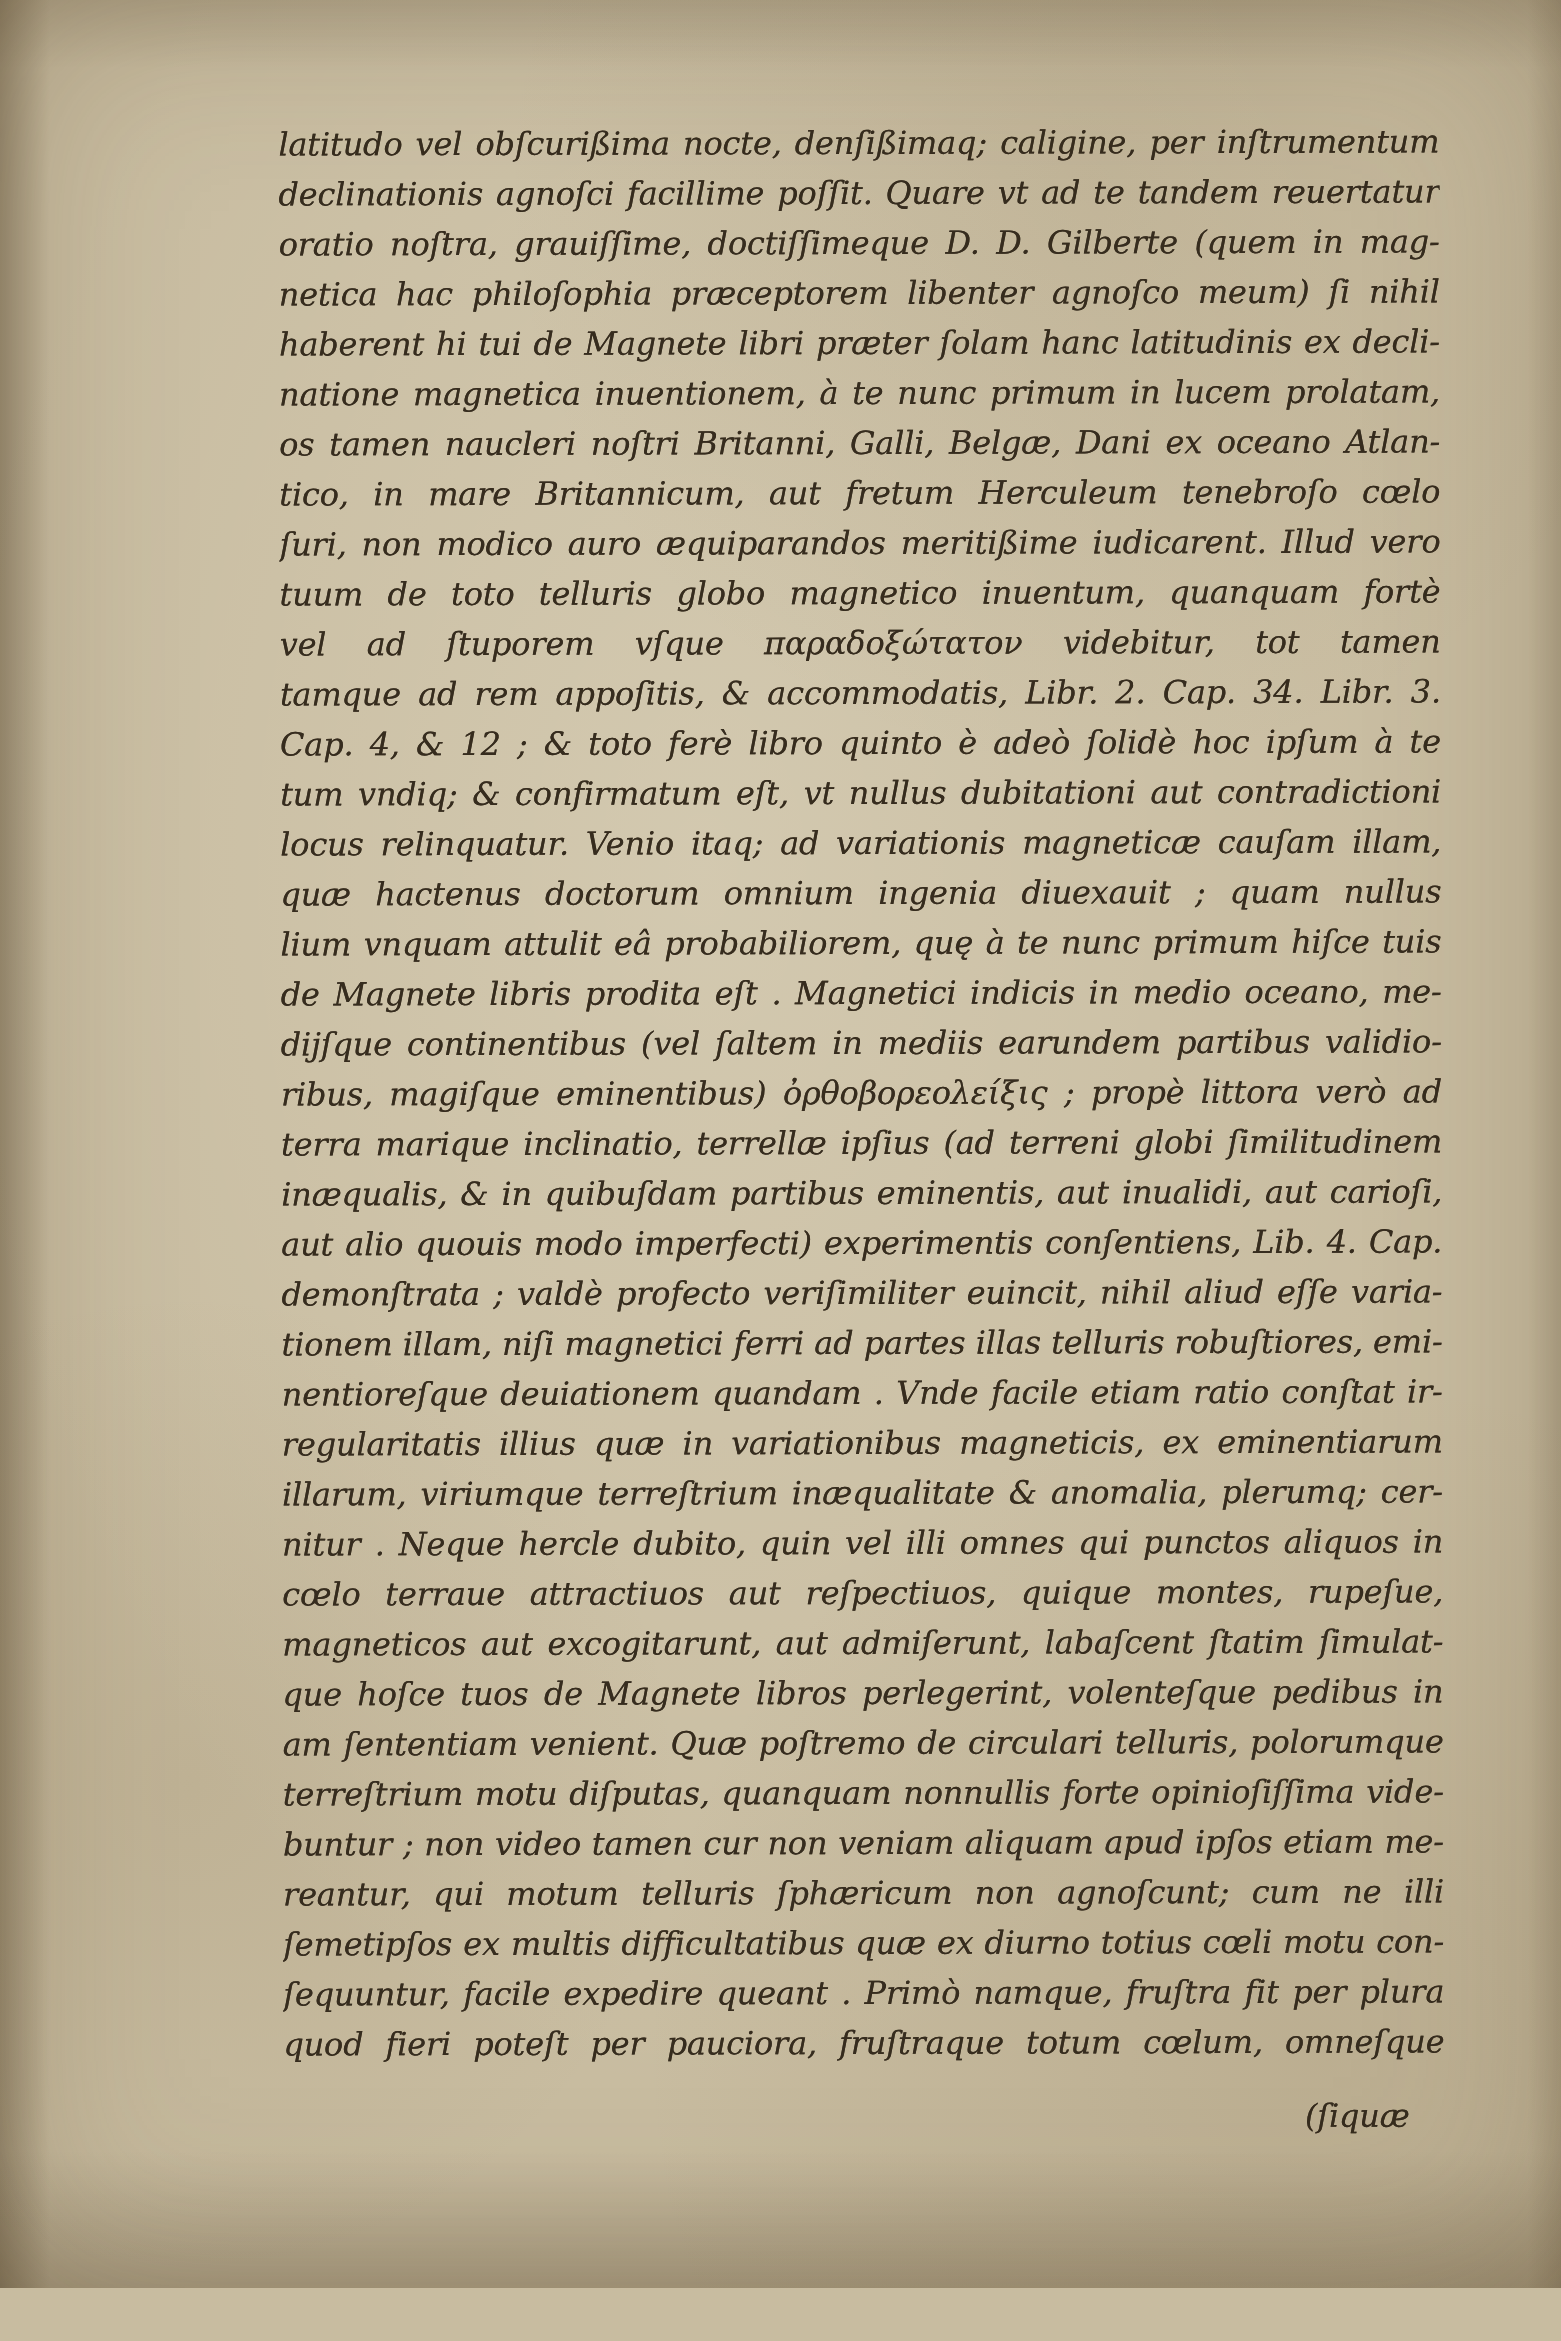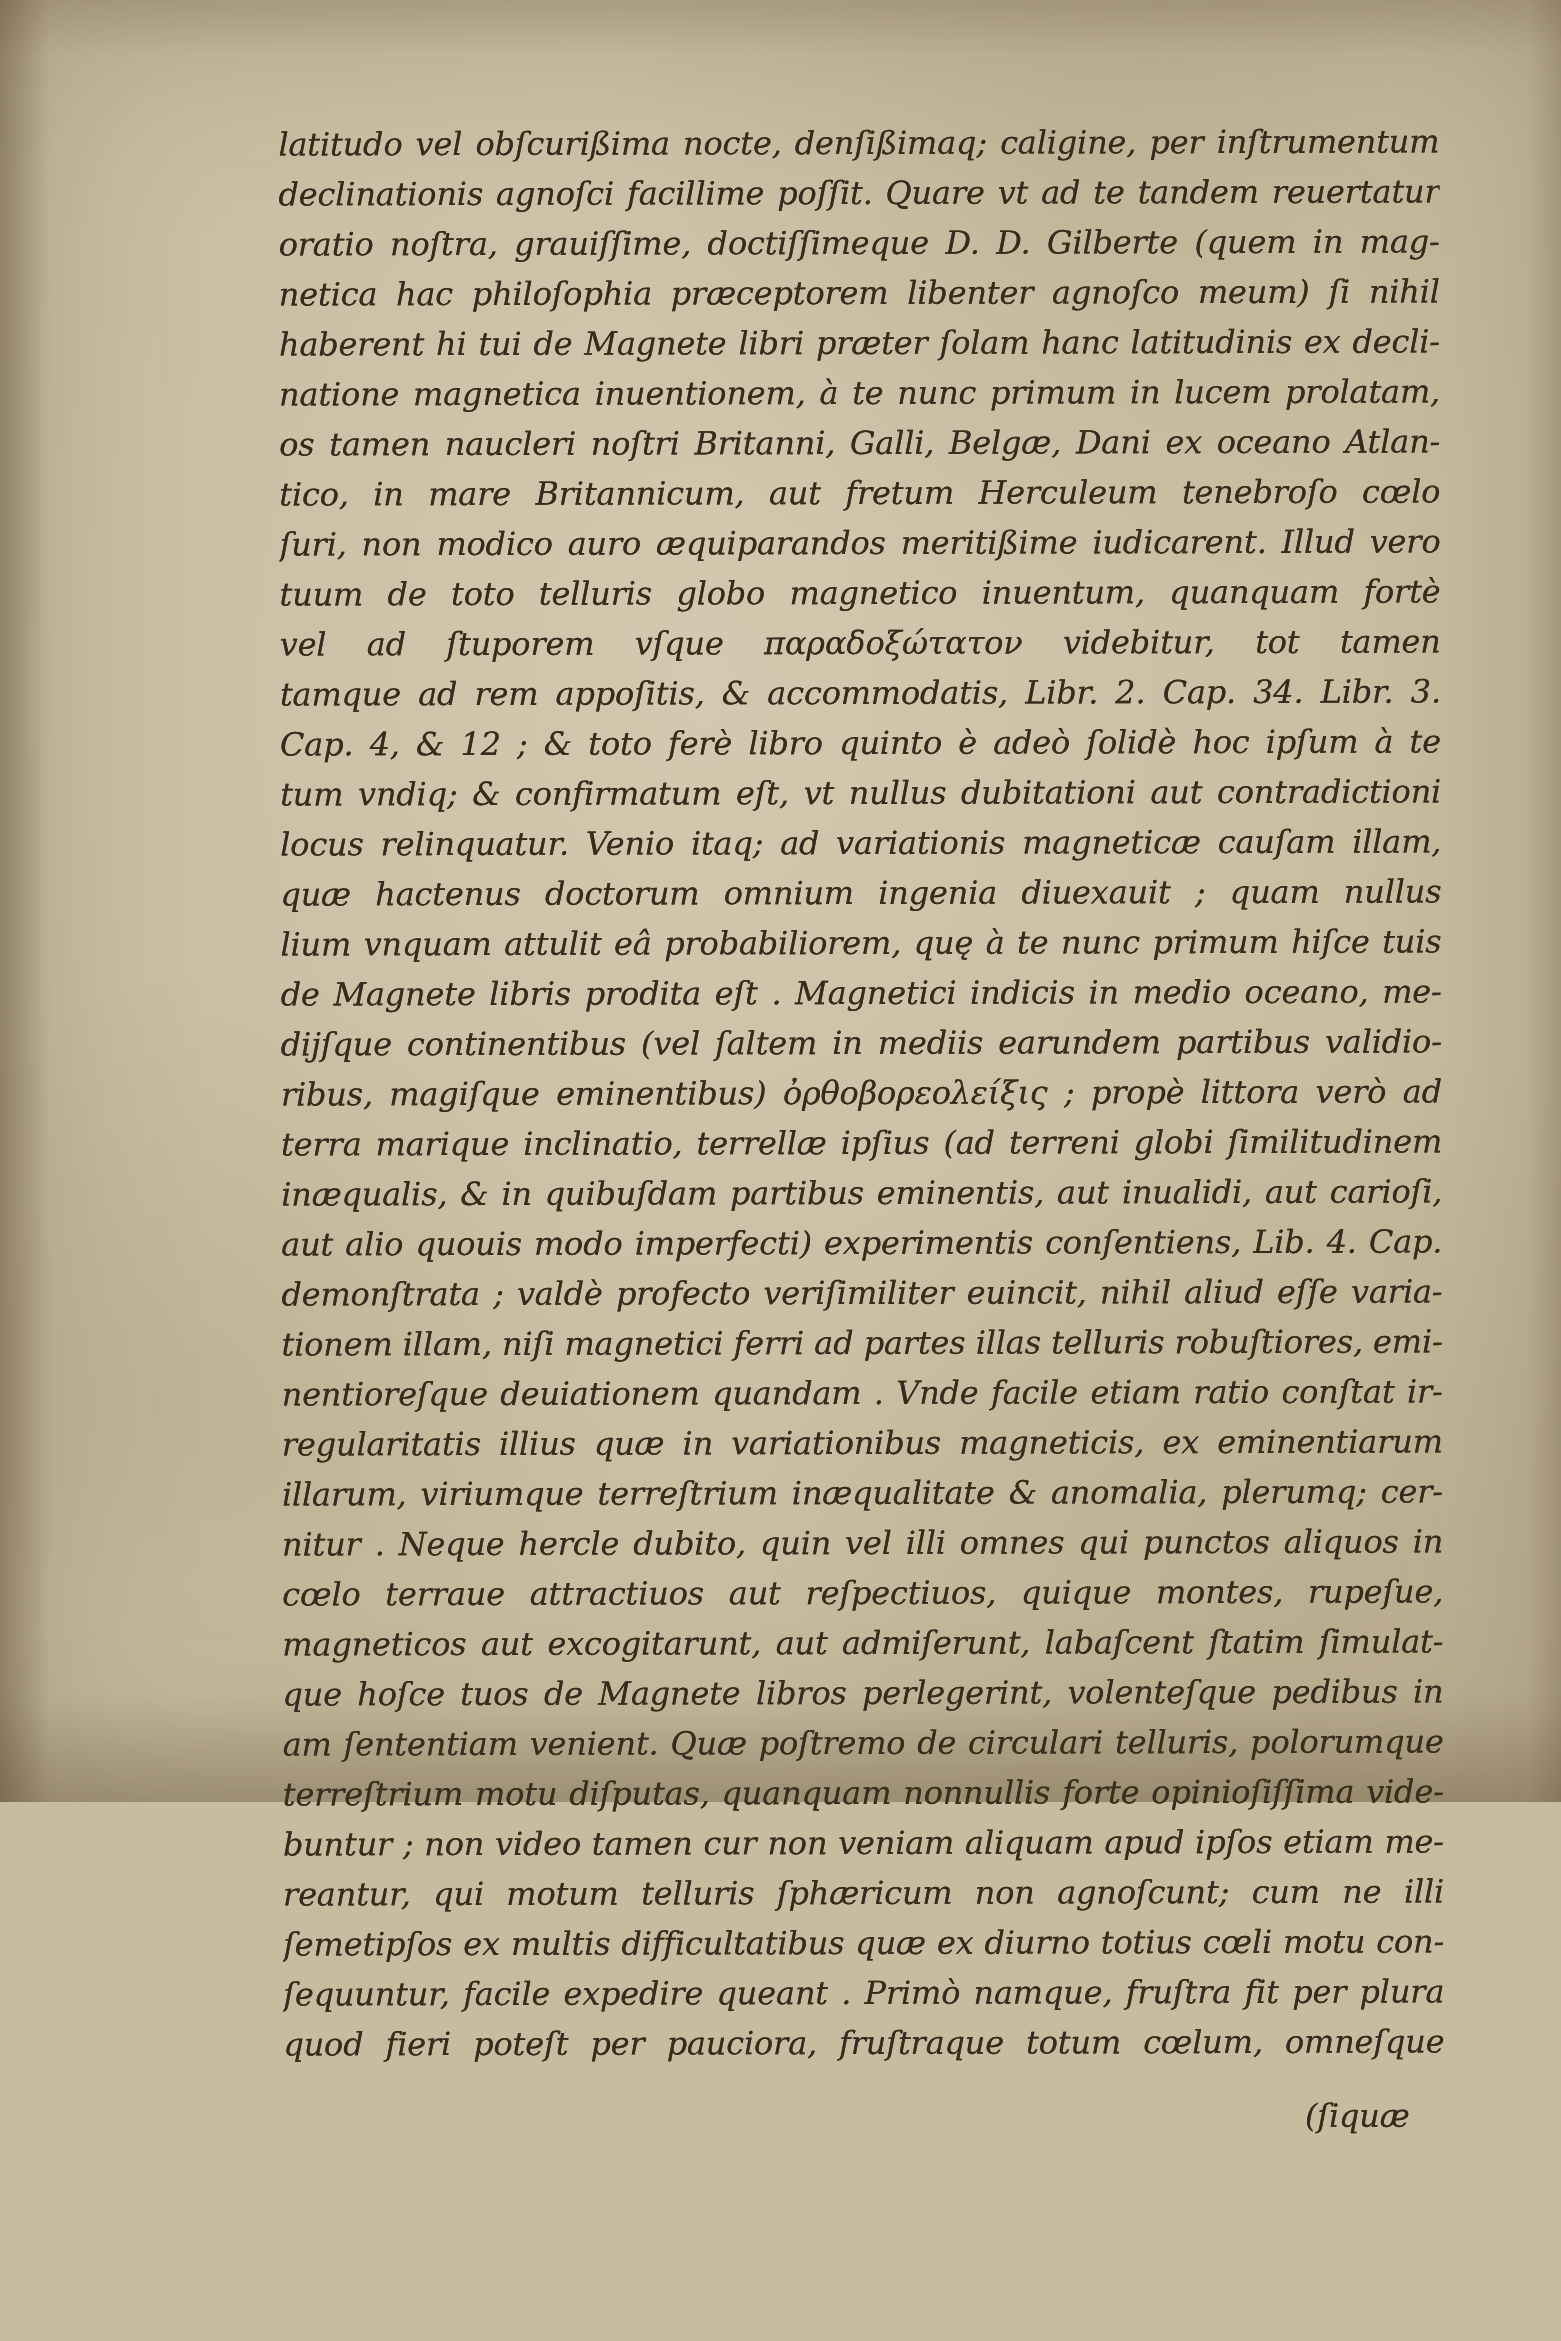--- a/index.html
+++ b/index.html
@@ -7,21 +7,21 @@
     --ink:#362c1e;
   }
   *{margin:0;padding:0;box-sizing:border-box;}
   html,body{width:1562px;height:2342px;overflow:hidden;}
   body{
     font-family:"DejaVu Serif","Liberation Serif",serif;
     background:var(--paper);
   }
   .scan{
     position:relative;
-    width:1562px;height:1802px;
+    width:1562px;height:2288px;
     background:
       radial-gradient(circle at 85% 90%, rgba(110,88,50,0.14), rgba(0,0,0,0) 28%),
       radial-gradient(circle at 12% 78%, rgba(110,88,50,0.10), rgba(0,0,0,0) 22%),
       radial-gradient(circle at 70% 8%,  rgba(110,88,50,0.10), rgba(0,0,0,0) 25%),
       radial-gradient(ellipse at 45% 38%, rgba(255,252,238,0.20), rgba(0,0,0,0) 62%),
       linear-gradient(90deg,  rgba(62,46,24,0.32), rgba(0,0,0,0) 3.2%),
       linear-gradient(270deg, rgba(62,46,24,0.16), rgba(0,0,0,0) 2.2%),
       linear-gradient(0deg,   rgba(62,46,24,0.22), rgba(0,0,0,0) 6%),
       linear-gradient(180deg, rgba(62,46,24,0.14), rgba(0,0,0,0) 3%),
       var(--paper);

